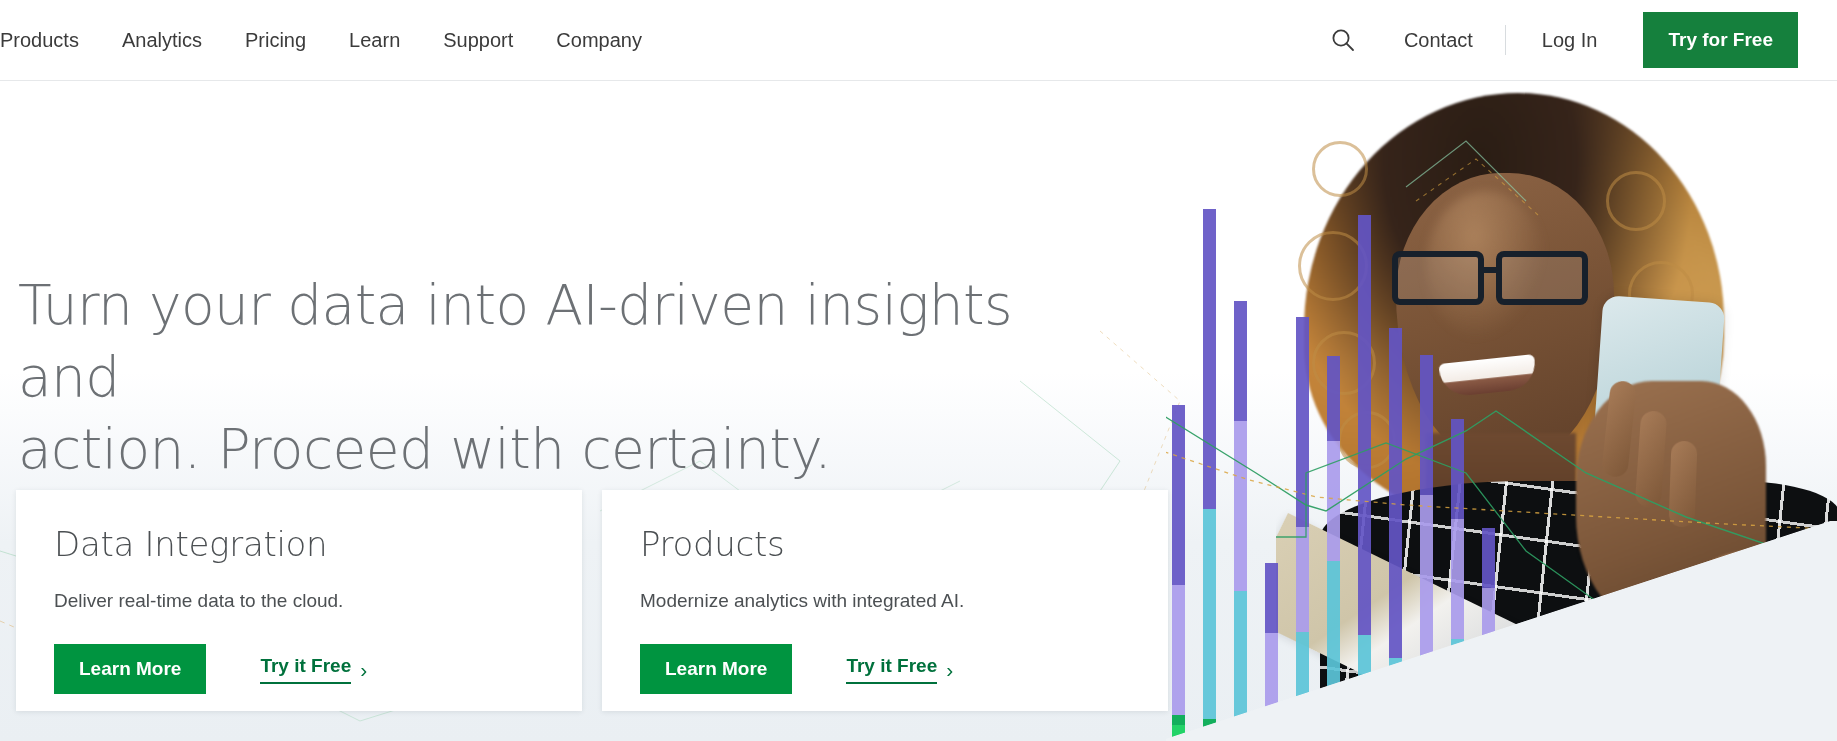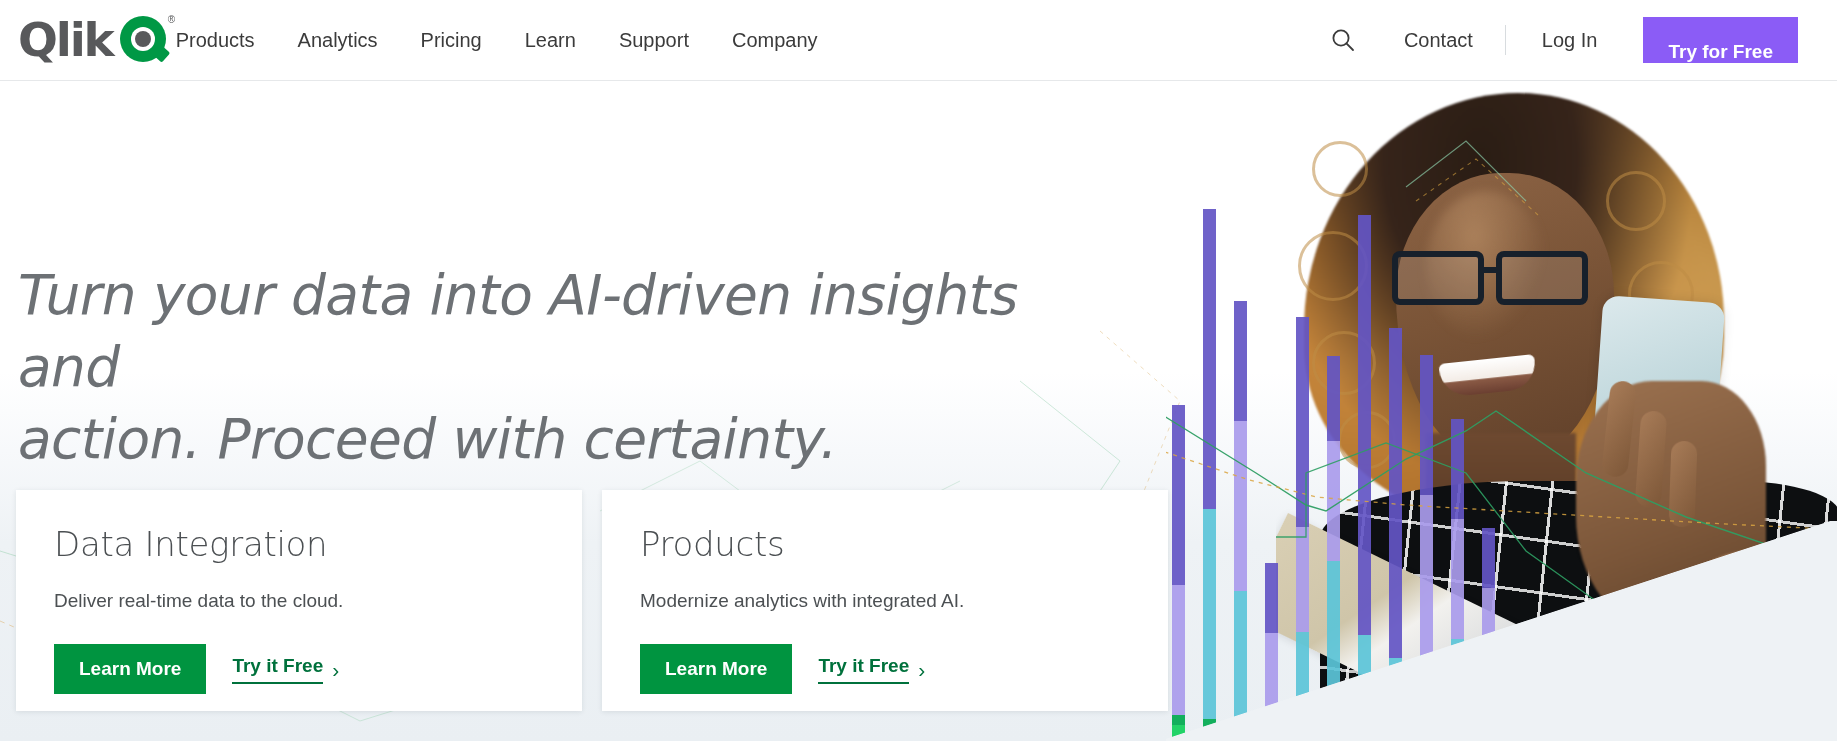--- a/index.html
+++ b/index.html
@@ -60,43 +60,43 @@
   .contact-link{
     font-size:20px; color:#3b3b3b; cursor:pointer; padding:0 16px;
     white-space:nowrap;
   }
   .divider{ width:1px; height:30px; background:#d8dcdf; }
   .login-link{
     font-size:20px; color:#3b3b3b; cursor:pointer; padding:0 20px;
     white-space:nowrap;
   }
   .try-free-btn{
-    background:#8b5cf6; color:#fff; font-size:19px; font-weight:bold;
-    padding:12px 25px; height:46px; line-height:46px; border:none;
+    background:#15803d; color:#fff; font-size:19px; font-weight:bold;
+    padding:4px 25px; height:56px; line-height:46px; border:none;
     cursor:pointer; white-space:nowrap; margin-left:10px;
     font-family:"Liberation Sans", sans-serif;
   }
 
   
   .hero{
     position:absolute; top:81px; left:0; width:1837px; height:660px;
     background:linear-gradient(to bottom,
       #ffffff 0%, #ffffff 44%, #f7f9fb 56%,
       #eef2f5 70%, #eaeff3 100%);
     overflow:hidden;
   }
   
   .geo{ position:absolute; inset:0; pointer-events:none; }
 
   
   .headline{
-    position:absolute; top:178px; left:18px; width:1060px;
+    position:absolute; top:188px; left:18px; width:1060px;
     font-family:"DejaVu Sans", sans-serif;
     font-size:55px; line-height:72px; font-weight:300;
-    color:#6d7175; letter-spacing:-0.6px; z-index:12;font-style:italic;
+    color:#6d7175; letter-spacing:-0.6px; z-index:12;
   }
 
   
   .hero-img{
     position:absolute; top:81px; left:1166px; width:671px; height:660px;
     overflow:hidden; z-index:5;
   }
   .photo{
     position:absolute; top:0; left:110px; width:561px; height:620px;
     overflow:hidden;
@@ -233,40 +233,30 @@
     margin-top:24px; font-size:19px; color:#4c5053; line-height:26px;
   }
   .card-actions{ margin-top:30px; display:flex; align-items:center; gap:26px; }
   .learn-btn{
     background:#009440; color:#fff; font-size:19px; font-weight:bold;
     height:50px; line-height:50px; padding:0 25px; border:none; cursor:pointer;
     font-family:"Liberation Sans", sans-serif;
   }
   .try-link{
     font-size:19px; font-weight:bold; color:#00713C; cursor:pointer;
-    display:inline-flex; align-items:center; gap:9px; white-space:nowrap;
+    display:inline-flex; align-items:center; gap:9px; white-space:nowrap;margin-left:28px;
   }
   .try-link .label{ border-bottom:2px solid #00713C; padding-bottom:5px; }
   .try-link .chev{ font-size:21px; font-weight:normal; line-height:1; }
 </style>
 </head>
 <body>
 
 <div class="header">
 
-  <div class="logo-wrap">
-    <div class="logo-text">Qlik</div>
-    <div class="logo-q">
-      <div class="ring"></div>
-      <div class="hole"></div>
-      <div class="dot"></div>
-      <div class="tail"></div>
-      <div class="reg">®</div>
-    </div>
-  </div>
 
   <div class="nav">
     <div class="nav-item">Products</div>
     <div class="nav-item">Analytics</div>
     <div class="nav-item">Pricing</div>
     <div class="nav-item">Learn</div>
     <div class="nav-item">Support</div>
     <div class="nav-item">Company</div>
   </div>
 

